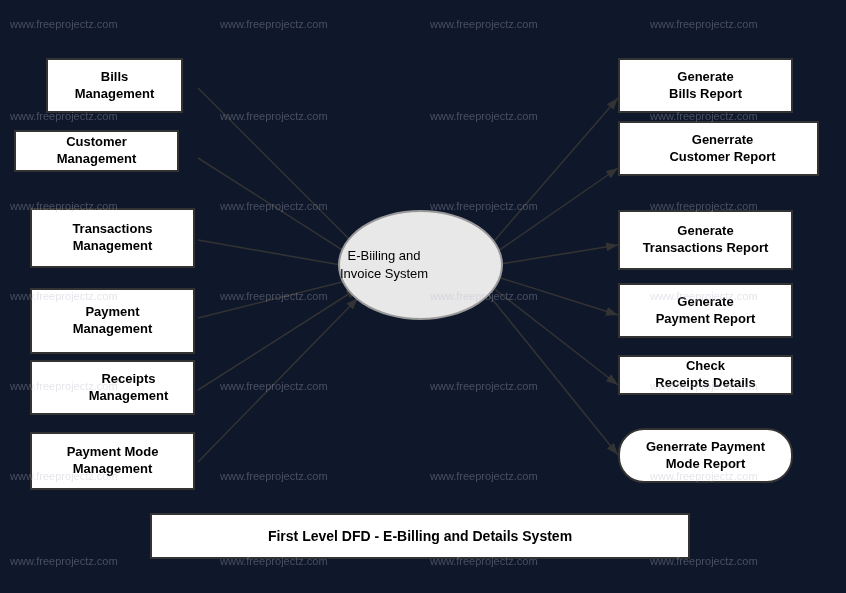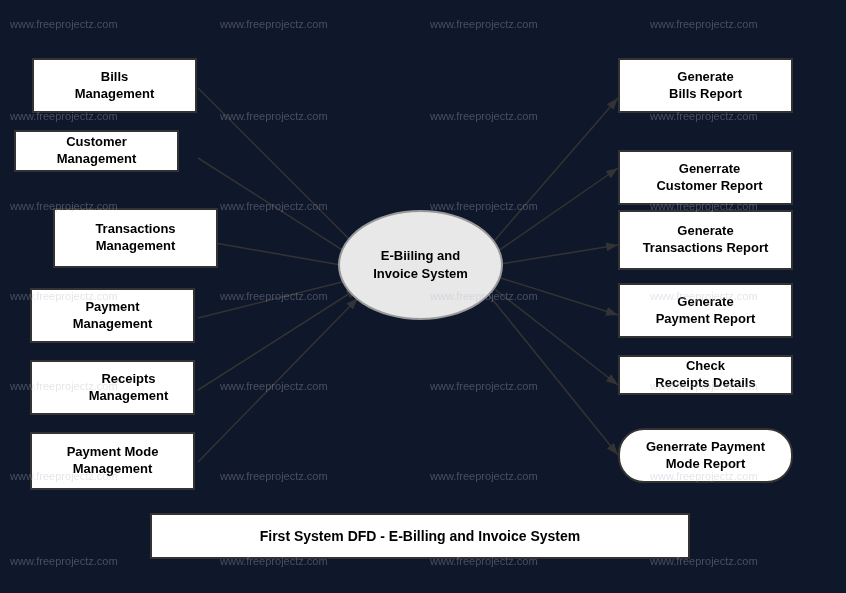--- a/index.html
+++ b/index.html
@@ -38,24 +38,23 @@
       padding: 6px 8px;
       line-height: 1.3;
     }
     .center-ellipse {
       position: absolute;
       border: 2px solid #999;
       background: #e8e8e8;
       border-radius: 50%;
       text-align: center;
       font-size: 13px;
-      font-weight: bold;
+      font-weight: normal;
       display: flex;
       align-items: center;
-      justify-content: center;
       line-height: 1.4;
     }
     .bottom-label {
       position: absolute;
       border: 2px solid #333;
       background: #fff;
       text-align: center;
       font-size: 14px;
       font-weight: bold;
       padding: 8px 16px;
@@ -136,69 +135,69 @@
 
     <line x1="488" y1="266" x2="618" y2="245" stroke="#333" stroke-width="1.5" marker-end="url(#arrowhead)"></line>
 
     <line x1="488" y1="274" x2="618" y2="315" stroke="#333" stroke-width="1.5" marker-end="url(#arrowhead)"></line>
 
     <line x1="488" y1="284" x2="618" y2="385" stroke="#333" stroke-width="1.5" marker-end="url(#arrowhead)"></line>
 
     <line x1="488" y1="294" x2="618" y2="455" stroke="#333" stroke-width="1.5" marker-end="url(#arrowhead)"></line>
   </svg>
 
-  <div class="node-box" style="left:32px; top:58px; width:165px; height:55px;">
+  <div class="node-box" style="left:46px; top:58px; width:137px; height:55px;">
     <span>Bills<br>Management</span>
   </div>
 
   <div class="node-box" style="left:14px; top:130px; width:165px; height:42px;">
     <span>Customer<br>Management</span>
   </div>
 
-  <div class="node-box" style="left:30px; top:208px; width:165px; height:60px;margin-left:23px;">
+  <div class="node-box" style="left:30px; top:208px; width:165px; height:60px;">
     <span>Transactions<br>Management</span>
   </div>
 
-  <div class="node-box" style="left:30px; top:288px; width:165px; height:55px;justify-content:center;">
+  <div class="node-box" style="left:30px; top:288px; width:165px; height:66px;justify-content:center;">
     <span>Payment<br>Management</span>
   </div>
 
   <div class="node-box" style="left:30px; top:360px; width:165px; height:55px;padding-left:40px;">
     <span>Receipts<br>Management</span>
   </div>
 
   <div class="node-box" style="left:30px; top:432px; width:165px; height:58px;">
     <span>Payment Mode<br>Management</span>
   </div>
 
   <div class="center-ellipse" style="left:338px; top:210px; width:165px; height:110px;">
     <span>E-Biiling and<br>Invoice System</span>
   </div>
 
   <div class="node-box" style="left:618px; top:58px; width:175px; height:55px;">
     <span>Generate<br>Bills Report</span>
   </div>
 
-  <div class="node-box" style="left:618px; top:150px; width:175px; height:55px;padding-left:16px;">
+  <div class="node-box" style="left:618px; top:121px; width:201px; height:55px;padding-left:16px;">
     <span>Generrate<br>Customer Report</span>
   </div>
 
   <div class="node-box" style="left:618px; top:210px; width:175px; height:60px;">
     <span>Generate<br>Transactions Report</span>
   </div>
 
   <div class="node-box" style="left:618px; top:283px; width:175px; height:55px;">
     <span>Generate<br>Payment Report</span>
   </div>
 
   <div class="node-box" style="left:618px; top:355px; width:175px; height:40px;">
     <span>Check<br>Receipts Details</span>
   </div>
 
   <div class="node-box" style="left:618px; top:428px; width:175px; height:55px;border-radius:26px;">
     <span>Generrate Payment<br>Mode Report</span>
   </div>
 
   <div class="bottom-label" style="left:150px; top:513px; width:540px; height:46px;">
-    <span>First System DFD - E-Billing and Invoice System</span>
+    <span>First Level DFD - E-Billing and Details System</span>
   </div>
 
 </div>
 
 </body></html>

